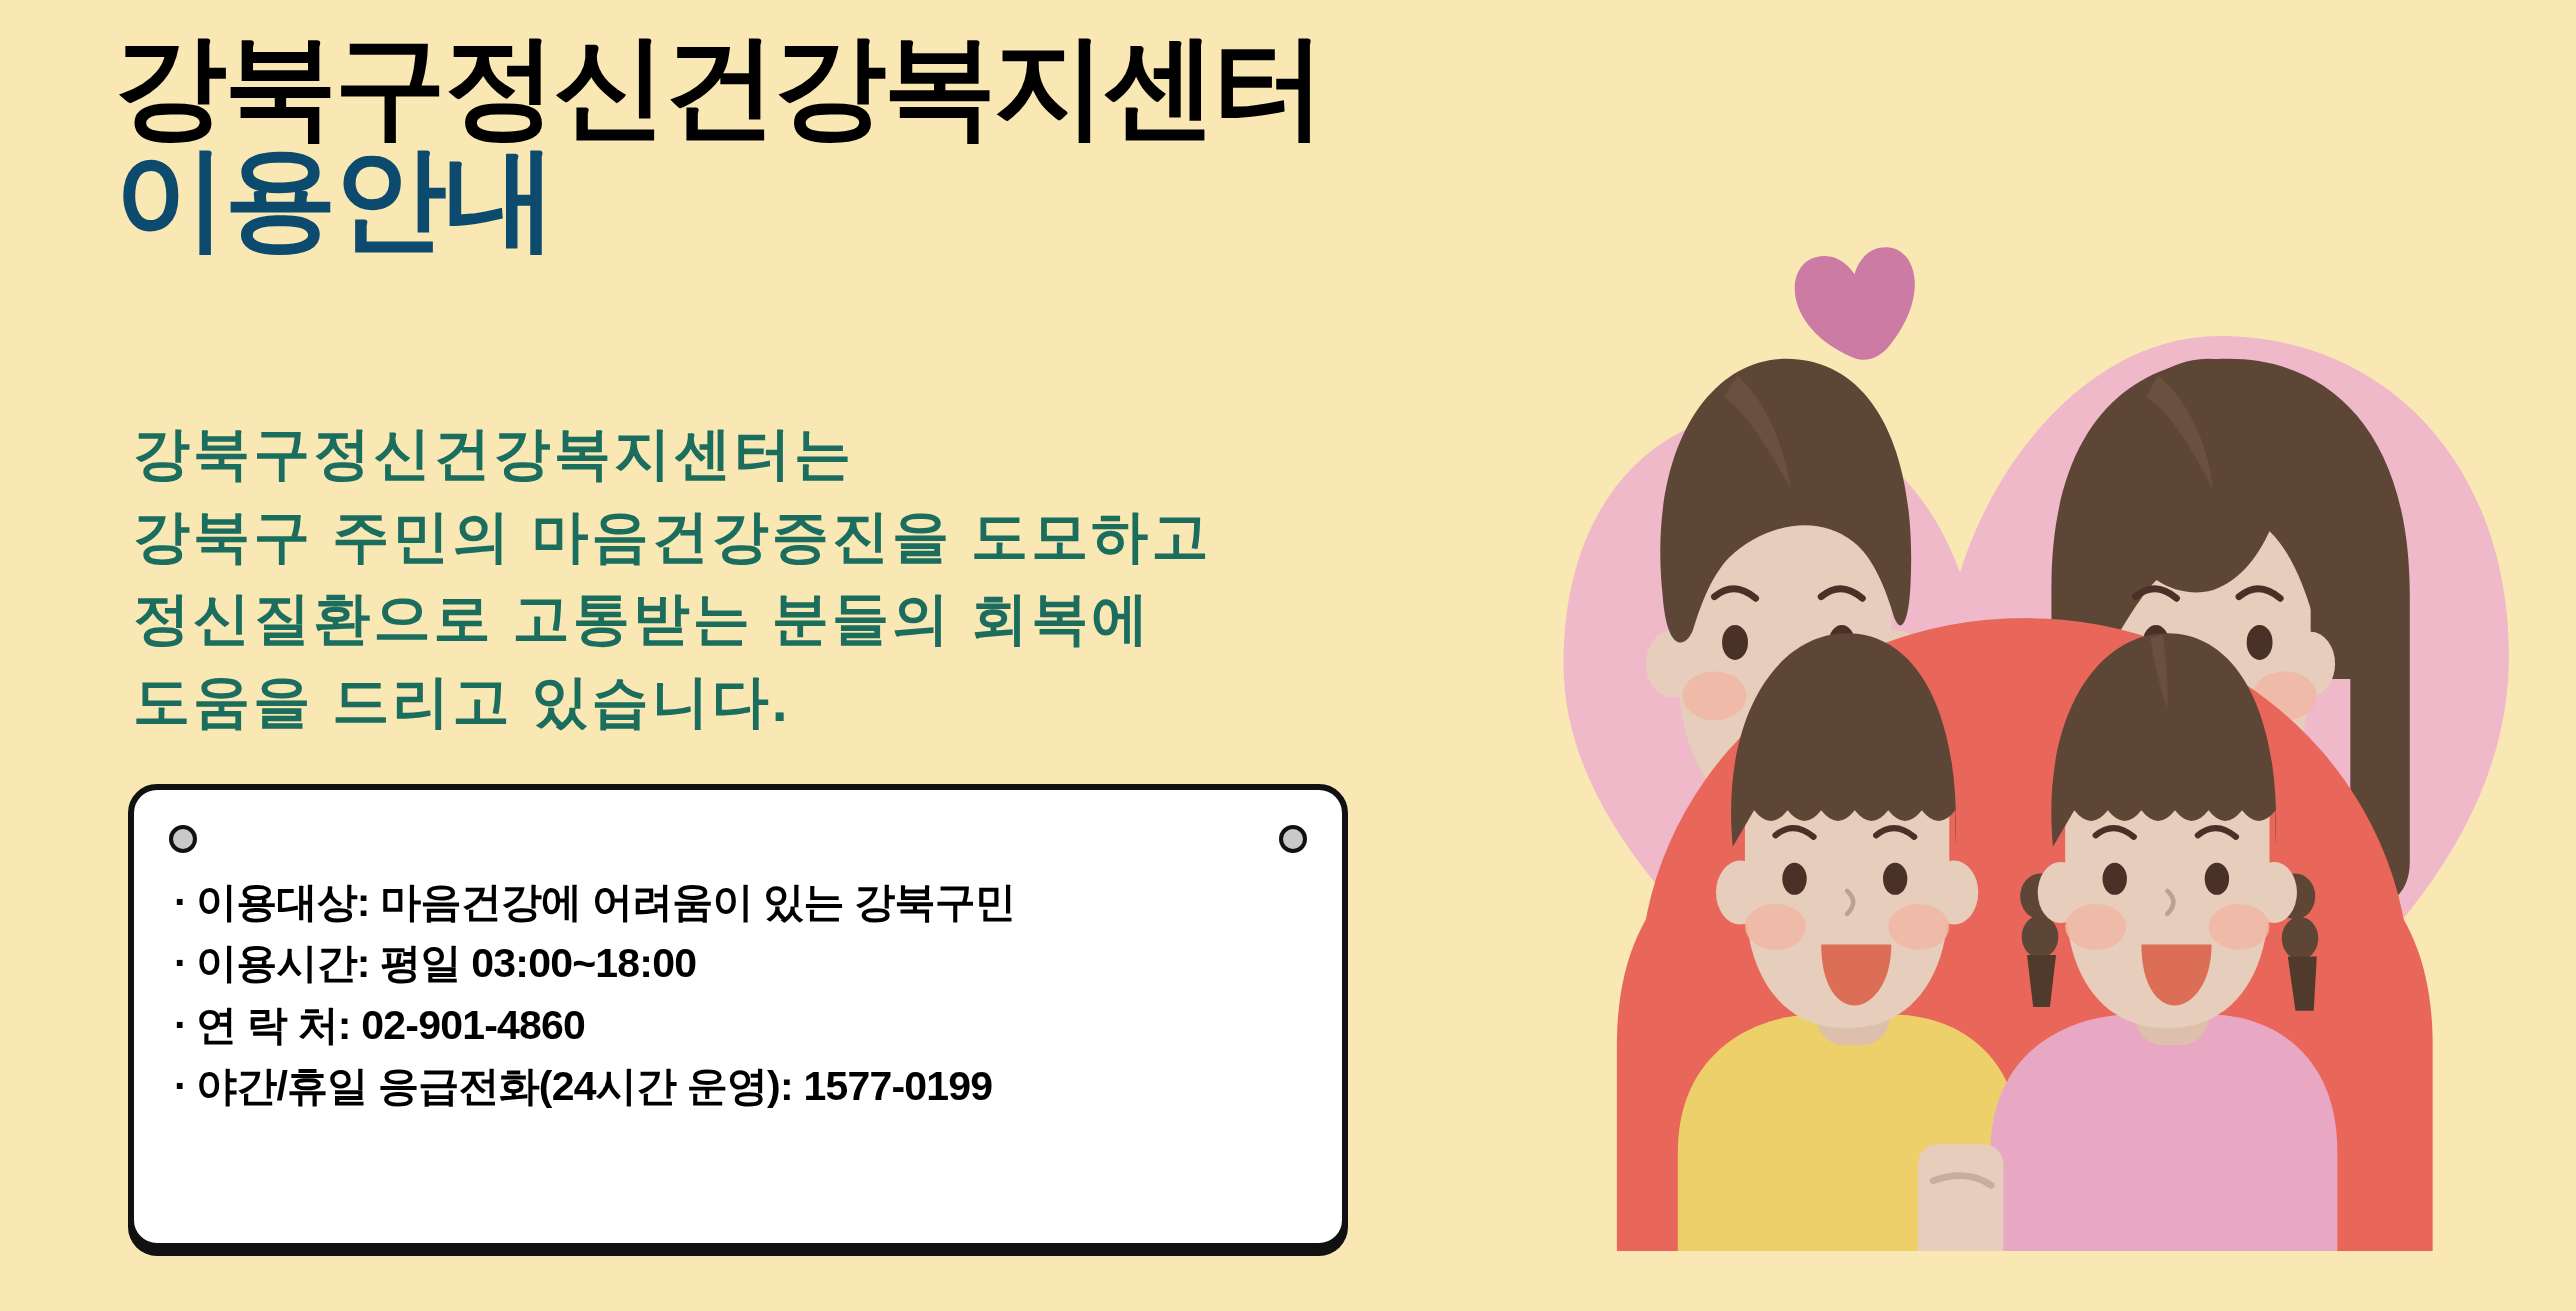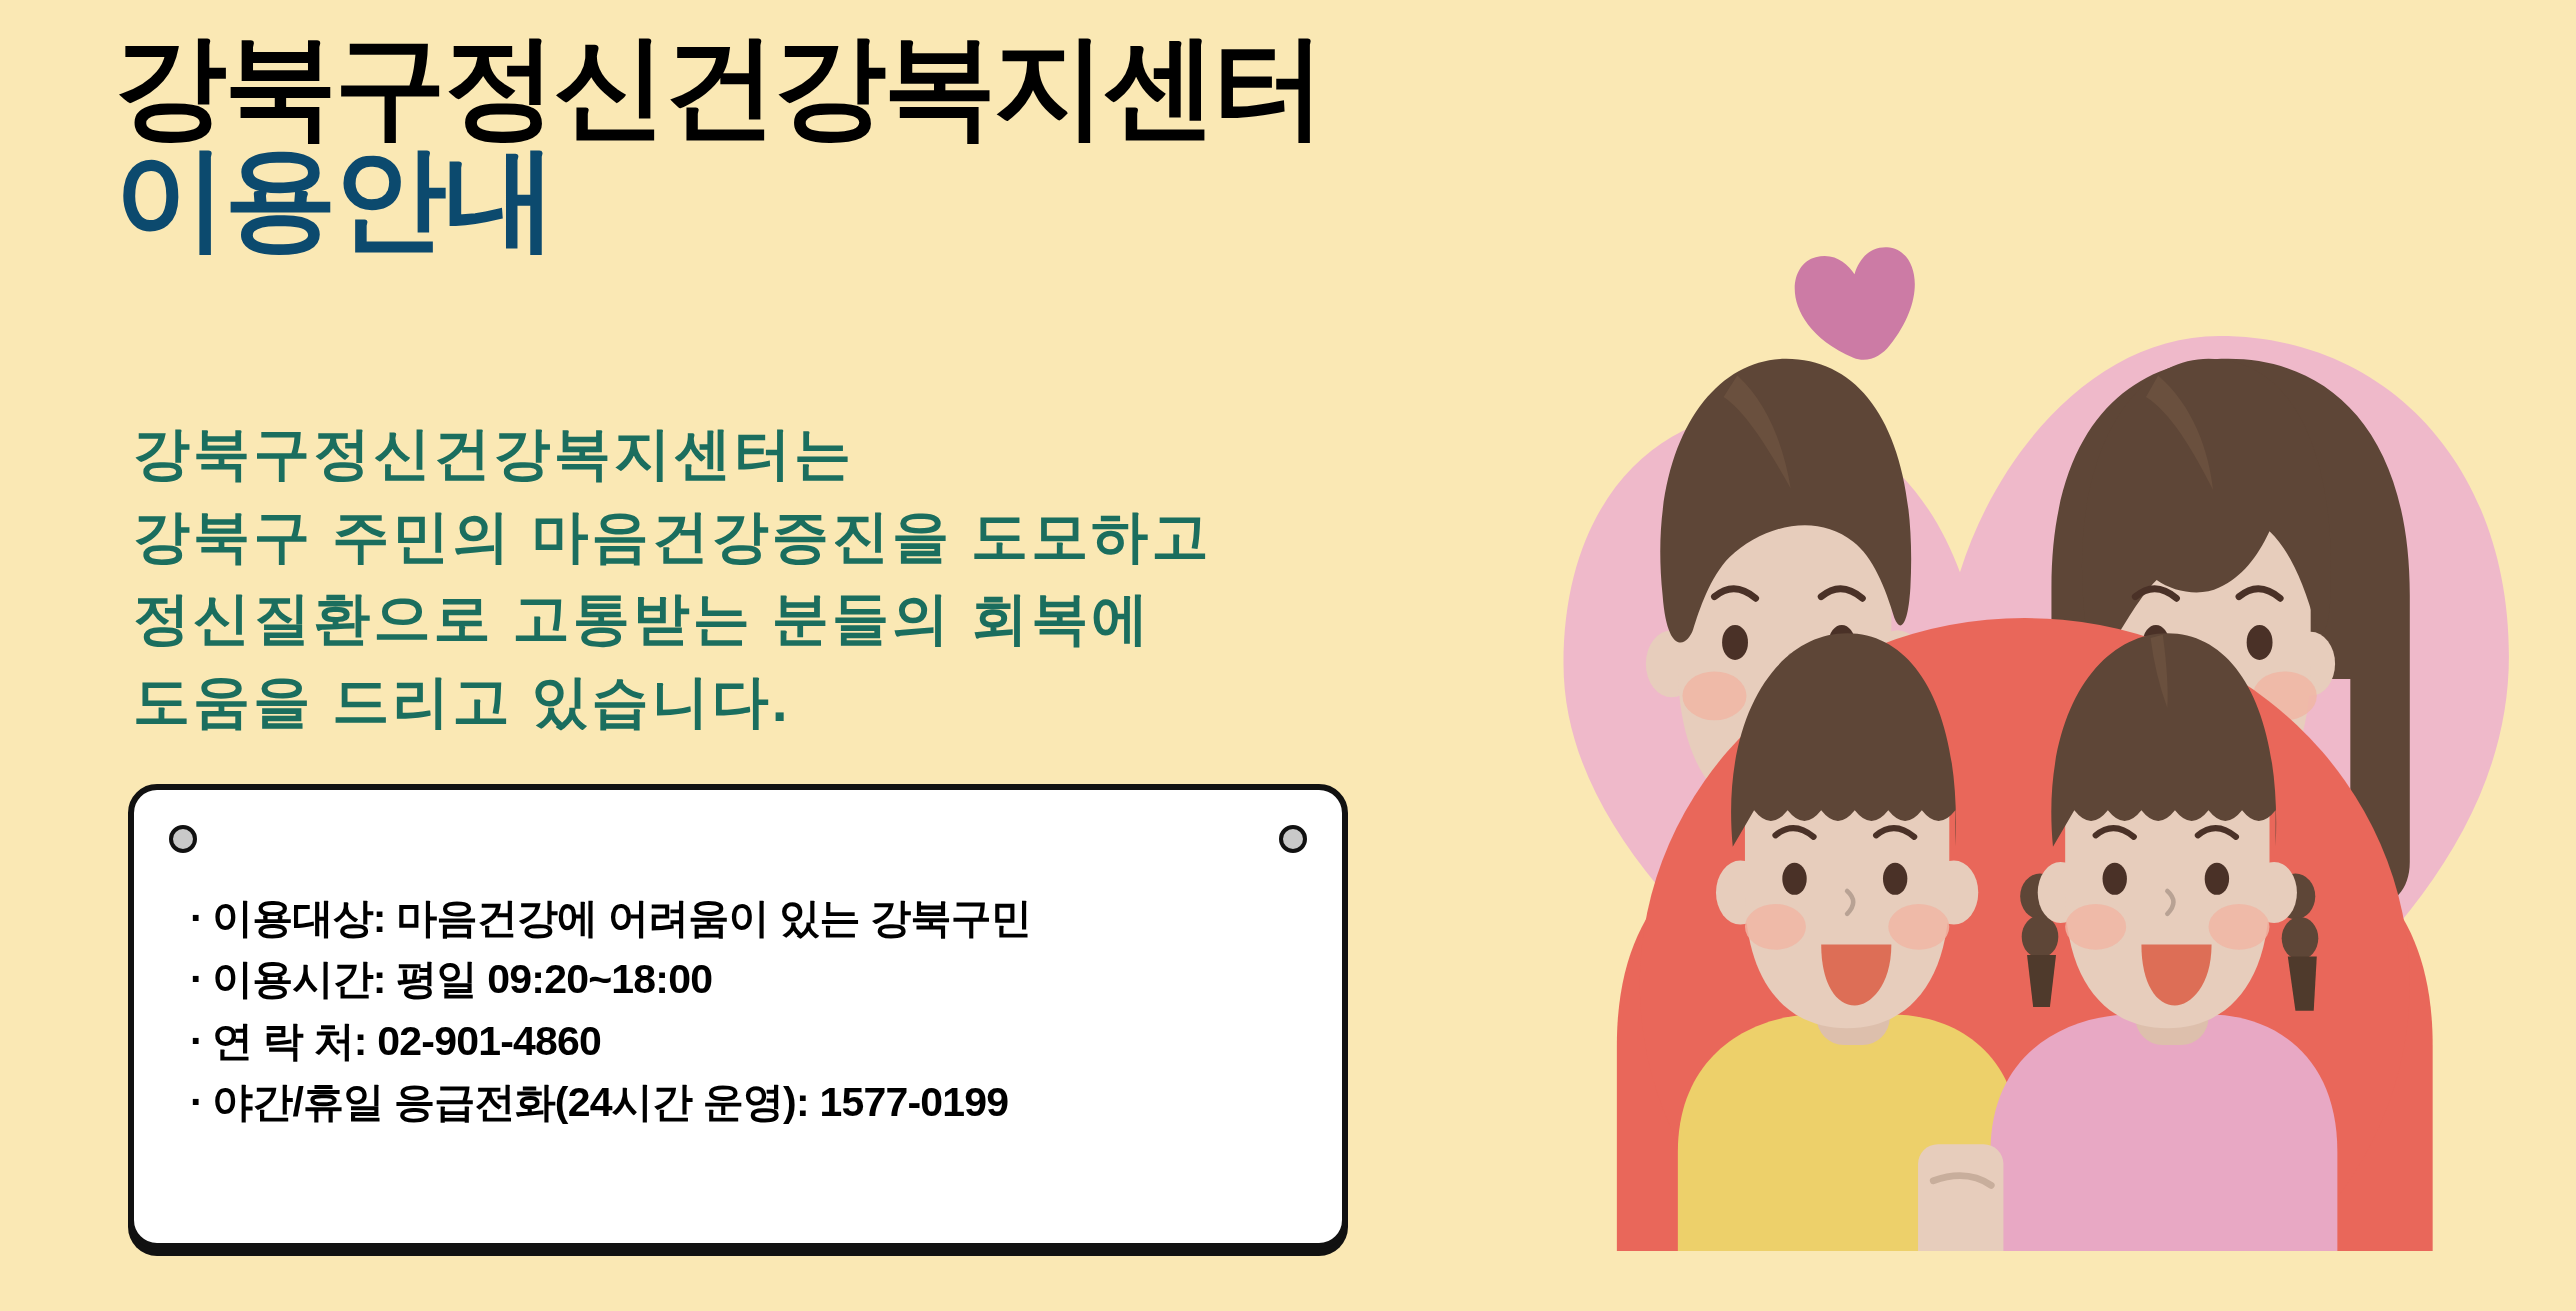--- a/index.html
+++ b/index.html
@@ -69,21 +69,21 @@
   }
   .plaque-list li{
     list-style:none;
     font-size:41px;
     font-weight:bold;
     color:#000000;
     letter-spacing:-0.8px;
     white-space:nowrap;
     line-height:1.08;
   }
-  .plaque-list{padding:0;margin:16px;}
+  .plaque-list{padding:0;margin:0;}
   .bullet{margin-right:9.2px;}
 
   
   .art{
     position:absolute;left:1533px;top:130px;
     width:1043px;height:1182px;
   }
   .art svg{display:block;width:100%;height:100%;}
 </style>
 </head>
@@ -105,21 +105,21 @@
 
   <div class="plaque">
     <span class="screw left"></span>
     <span class="screw right"></span>
 
     <ul class="plaque-list">
       <li>
         <span class="bullet">·</span><span>이용대상</span>: <span>마음건강에 어려움이 있는 강북구민</span>
       </li>
       <li>
-        <span class="bullet">·</span><span>이용시간</span>: <span>평일 09:20~18:00</span>
+        <span class="bullet">·</span><span>이용시간</span>: <span>평일 03:00~18:00</span>
       </li>
       <li>
         <span class="bullet">·</span><span>연 락 처</span>: <span>02-901-4860</span>
       </li>
       <li>
         <span class="bullet">·</span><span>야간/휴일 응급전화(24시간 운영)</span>: <span>1577-0199</span>
       </li>
     </ul>
   </div>
 

